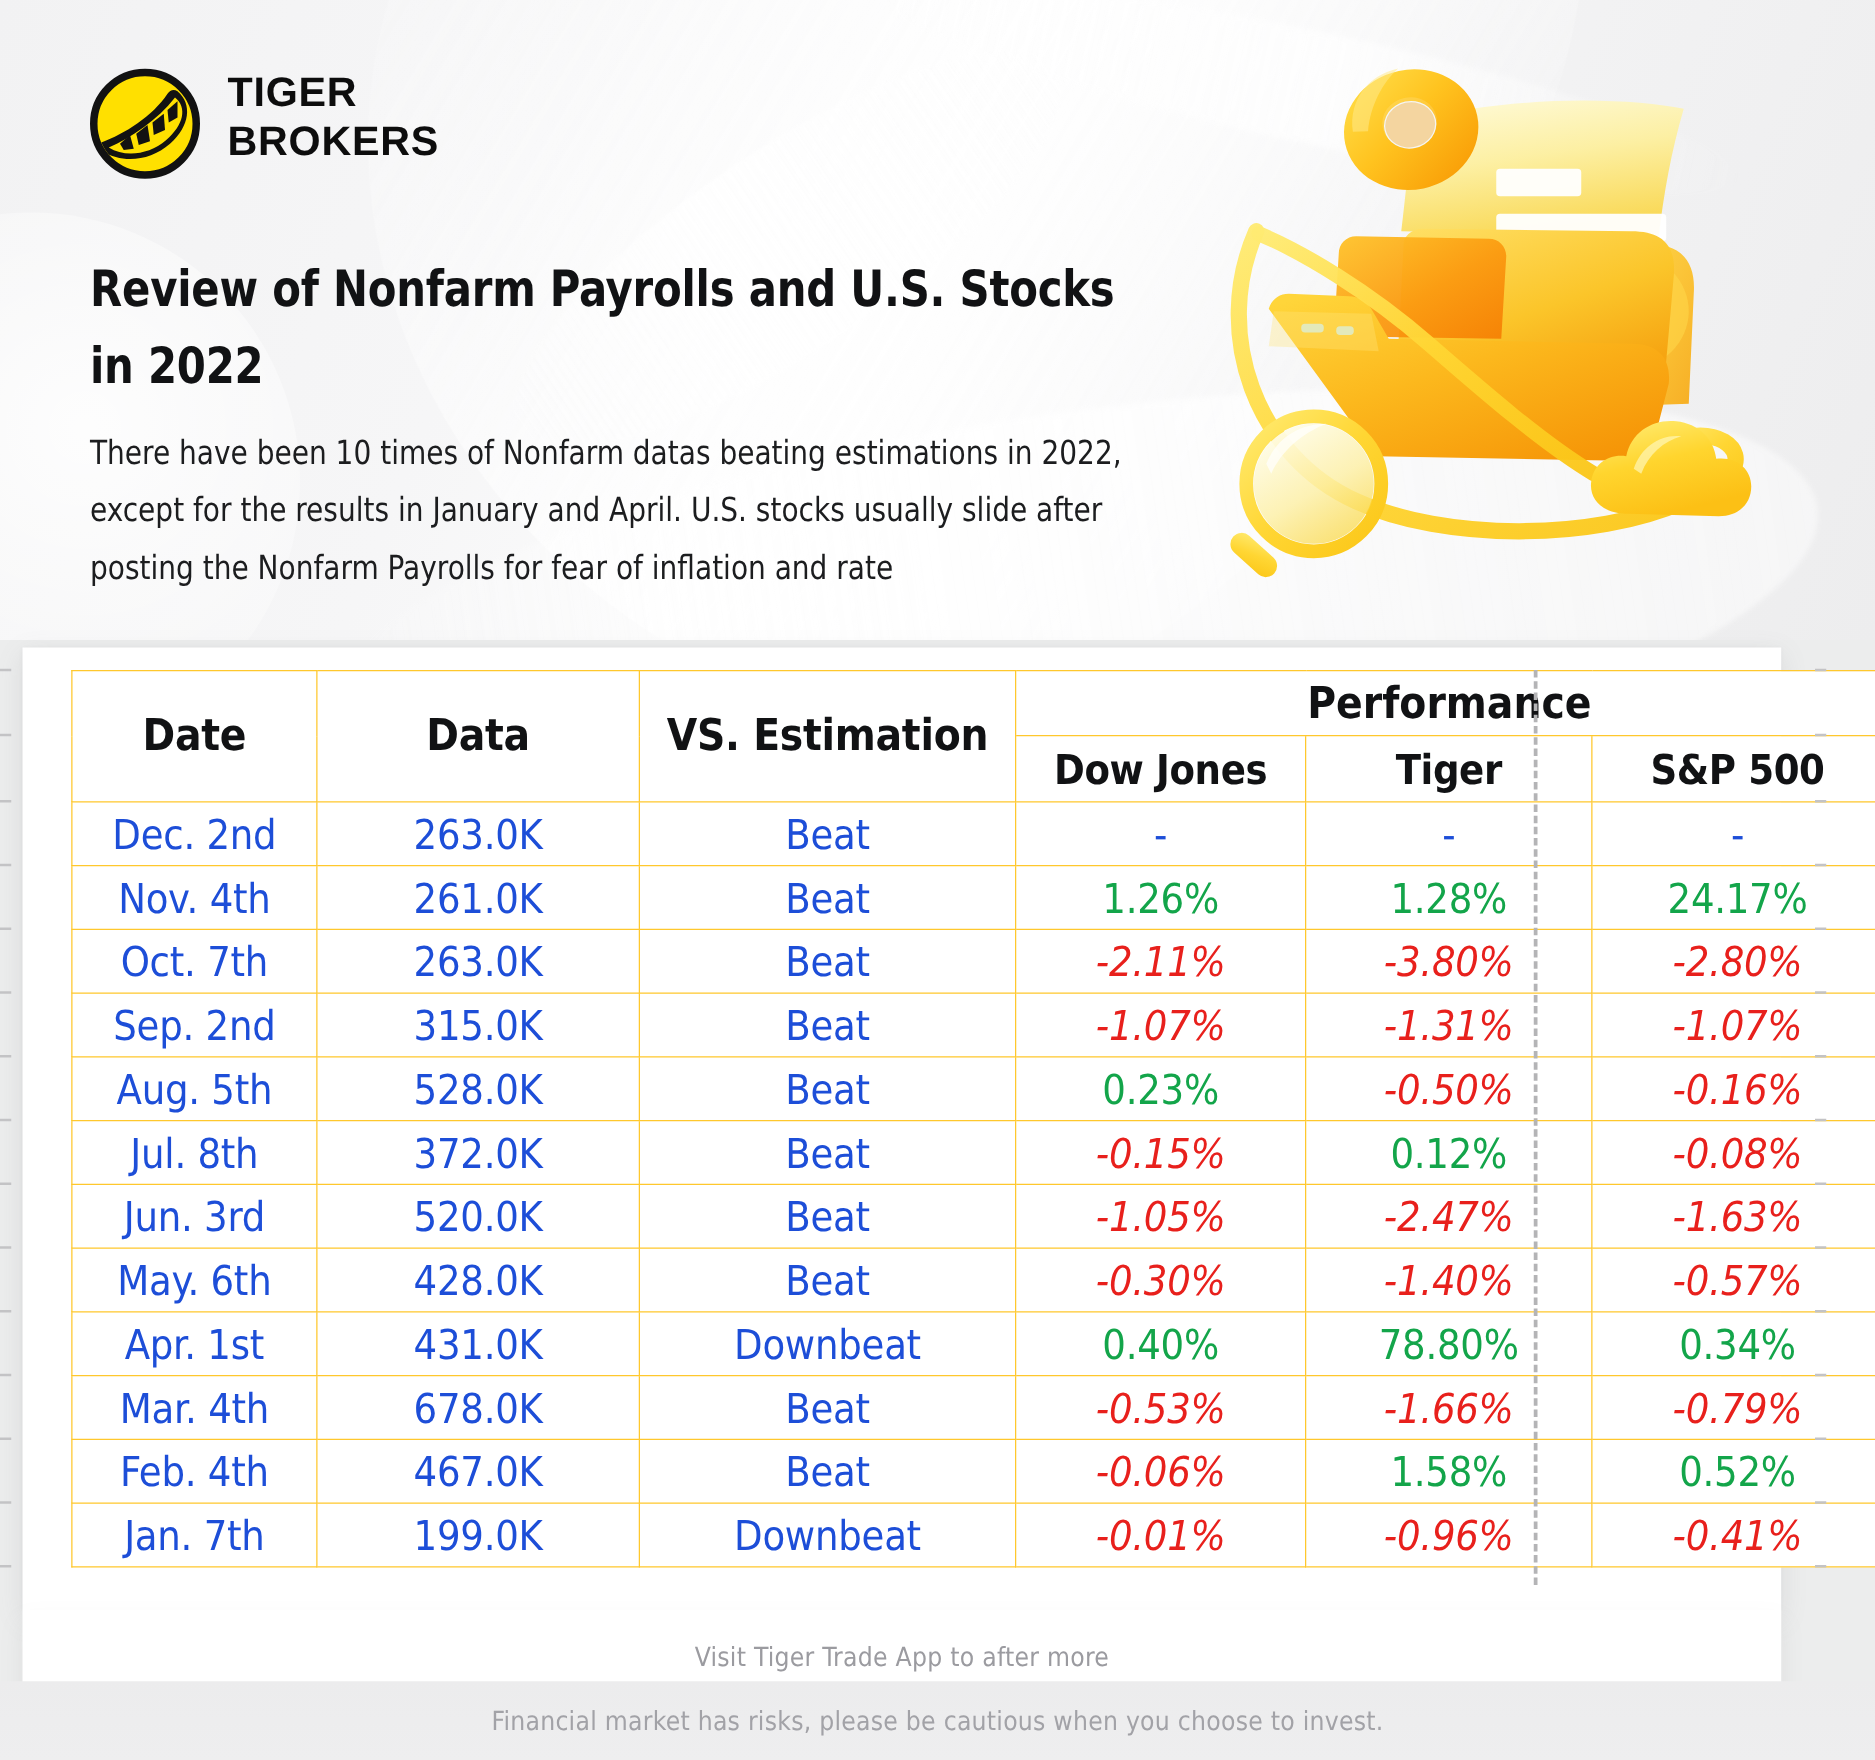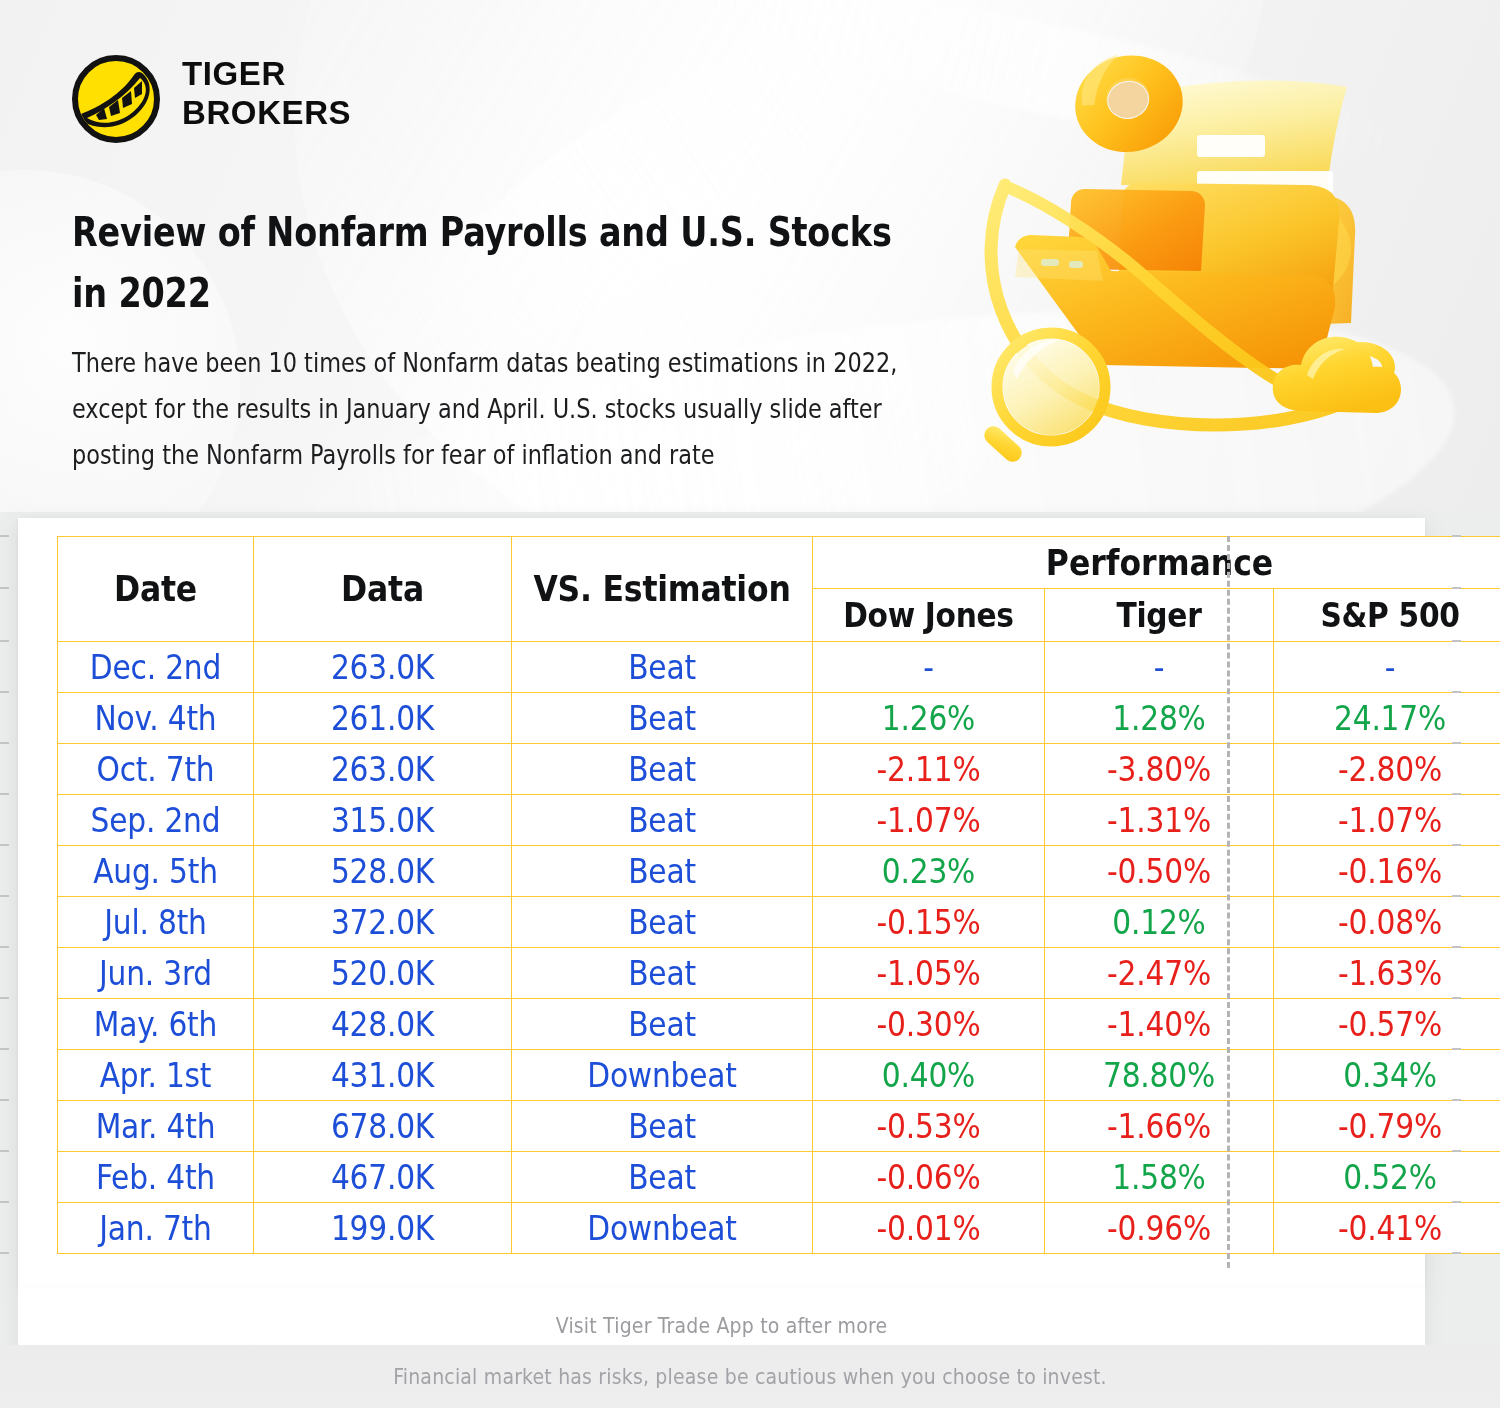--- a/index.html
+++ b/index.html
@@ -132,21 +132,21 @@
     color:#111214;
     background:#ffffff;
     padding:0;
   }
   thead th { font-weight:bold; }
   th.grp-left  { font-size:35px; height:105px; vertical-align:middle; letter-spacing:-.2px; }
   th.perf-span { font-size:35px; height:52px; vertical-align:middle; border-bottom:1.6px solid #FFC82D; }
   th.sub       { font-size:33px; height:53px; vertical-align:middle; letter-spacing:-.3px; }
   tbody td     { font-size:33px; height:51px; vertical-align:middle; letter-spacing:-.2px; }
   td.pos { color:#13A54A; }
-  td.neg { color:#E8201C; }
+  td.neg { color:#E8201C;font-style:italic; }
   td.flat{ color:#1d4ed8; }
 
   
   #guide {
     position:absolute; left:1227px; top:536px; width:0; height:732px;
     border-left:3px dashed #b4b4b6;
     z-index:5; pointer-events:none;
   }
   
   .tick { position:absolute; width:9px; height:2px; background:#c3c3c5; z-index:4; }

